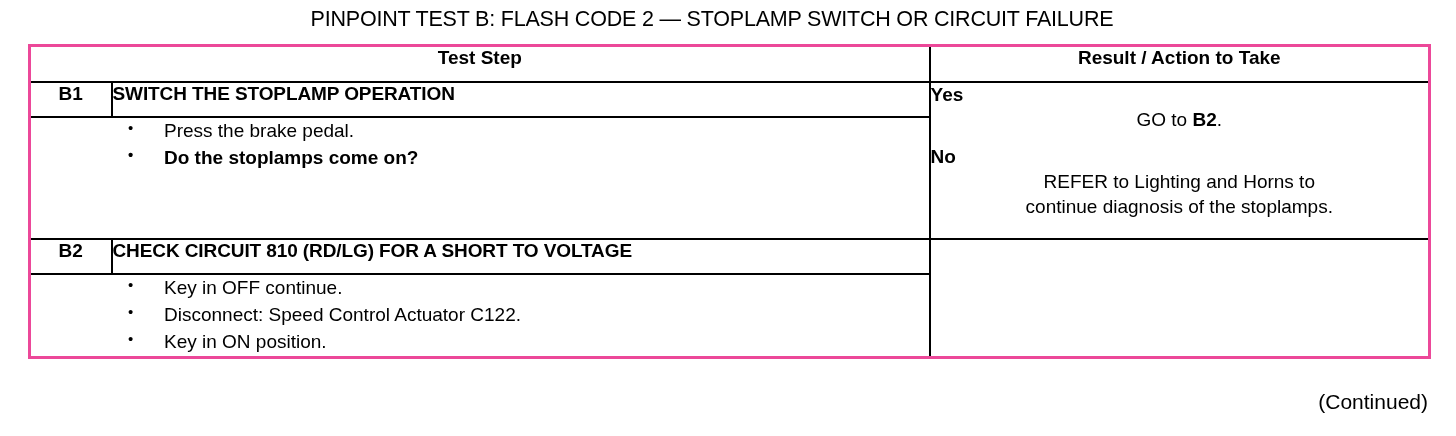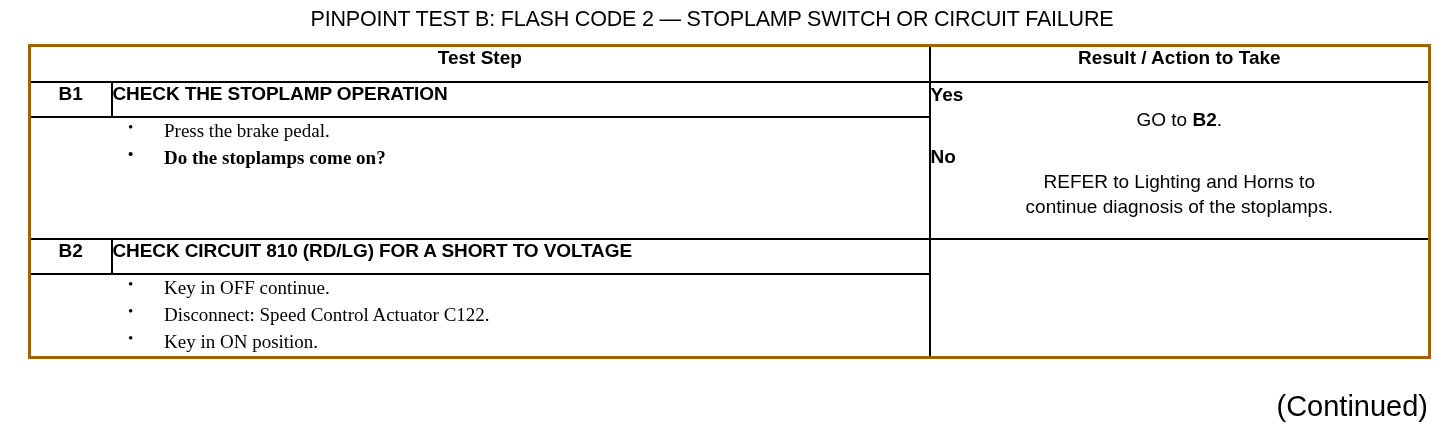--- a/index.html
+++ b/index.html
@@ -39,21 +39,21 @@
     table-layout: fixed;
   }
   .pinpoint-table td,
   .pinpoint-table th {
     border: 2px solid #000;
     padding: 0;
     vertical-align: top;
   }
   .outer-frame {
     box-sizing: border-box;
-    border: 3px solid #a16207;
+    border: 3px solid #ec4899;
   }
 
   
   .col-label   { width: 82px; }
   .col-step    { width: 818px; }
   .col-result  { width: 500px; }
 
   
   .hdr-cell {
     height: 34px;
@@ -88,21 +88,20 @@
     height: 120px;
   }
   .step-body.b2-body { height: 78px; }
 
   ul.bullets {
     list-style: none;
     margin: 0;
     padding: 0 0 0 97px;
     font-size: 19px;
     line-height: 1.42;
-    font-family: Liberation Serif, serif;
   }
   ul.bullets li {
     position: relative;
     padding-left: 36px;
     white-space: nowrap;
   }
   ul.bullets li::before {
     content: "\2022";
     position: absolute;
     left: 0;
@@ -124,21 +123,21 @@
     display: block;
   }
   .result-action { display: block; text-align: center; }
   .result-action b { font-weight: bold; }
 
   
   .continued-note {
     position: absolute;
     right: 28px;
     top: 390px;
-    font-size: 29px;
+    font-size: 21px;
   }
 </style>
 </head>
 <body>
 
 <div class="doc-title">PINPOINT TEST  B: FLASH CODE 2 — STOPLAMP SWITCH OR CIRCUIT FAILURE</div>
 
 <table class="pinpoint-table outer-frame">
   <colgroup>
     <col class="col-label">
@@ -147,21 +146,21 @@
   </colgroup>
   <tbody>
 
     <tr>
       <td class="hdr-cell" colspan="2">Test Step</td>
       <td class="hdr-cell">Result / Action to Take</td>
     </tr>
 
     <tr>
       <td class="step-id">B1</td>
-      <td class="step-heading">CHECK THE STOPLAMP OPERATION</td>
+      <td class="step-heading">SWITCH THE STOPLAMP OPERATION</td>
       <td class="result-cell" rowspan="2">
         <div class="result-block">
           <span class="result-answer">Yes</span>
           <span class="result-action"><span>GO to </span><b>B2</b><span>.</span></span>
         </div>
         <div class="result-block">
           <span class="result-answer">No</span>
           <span class="result-action">REFER to Lighting and Horns to</span>
           <span class="result-action">continue diagnosis of the stoplamps.</span>
         </div>

